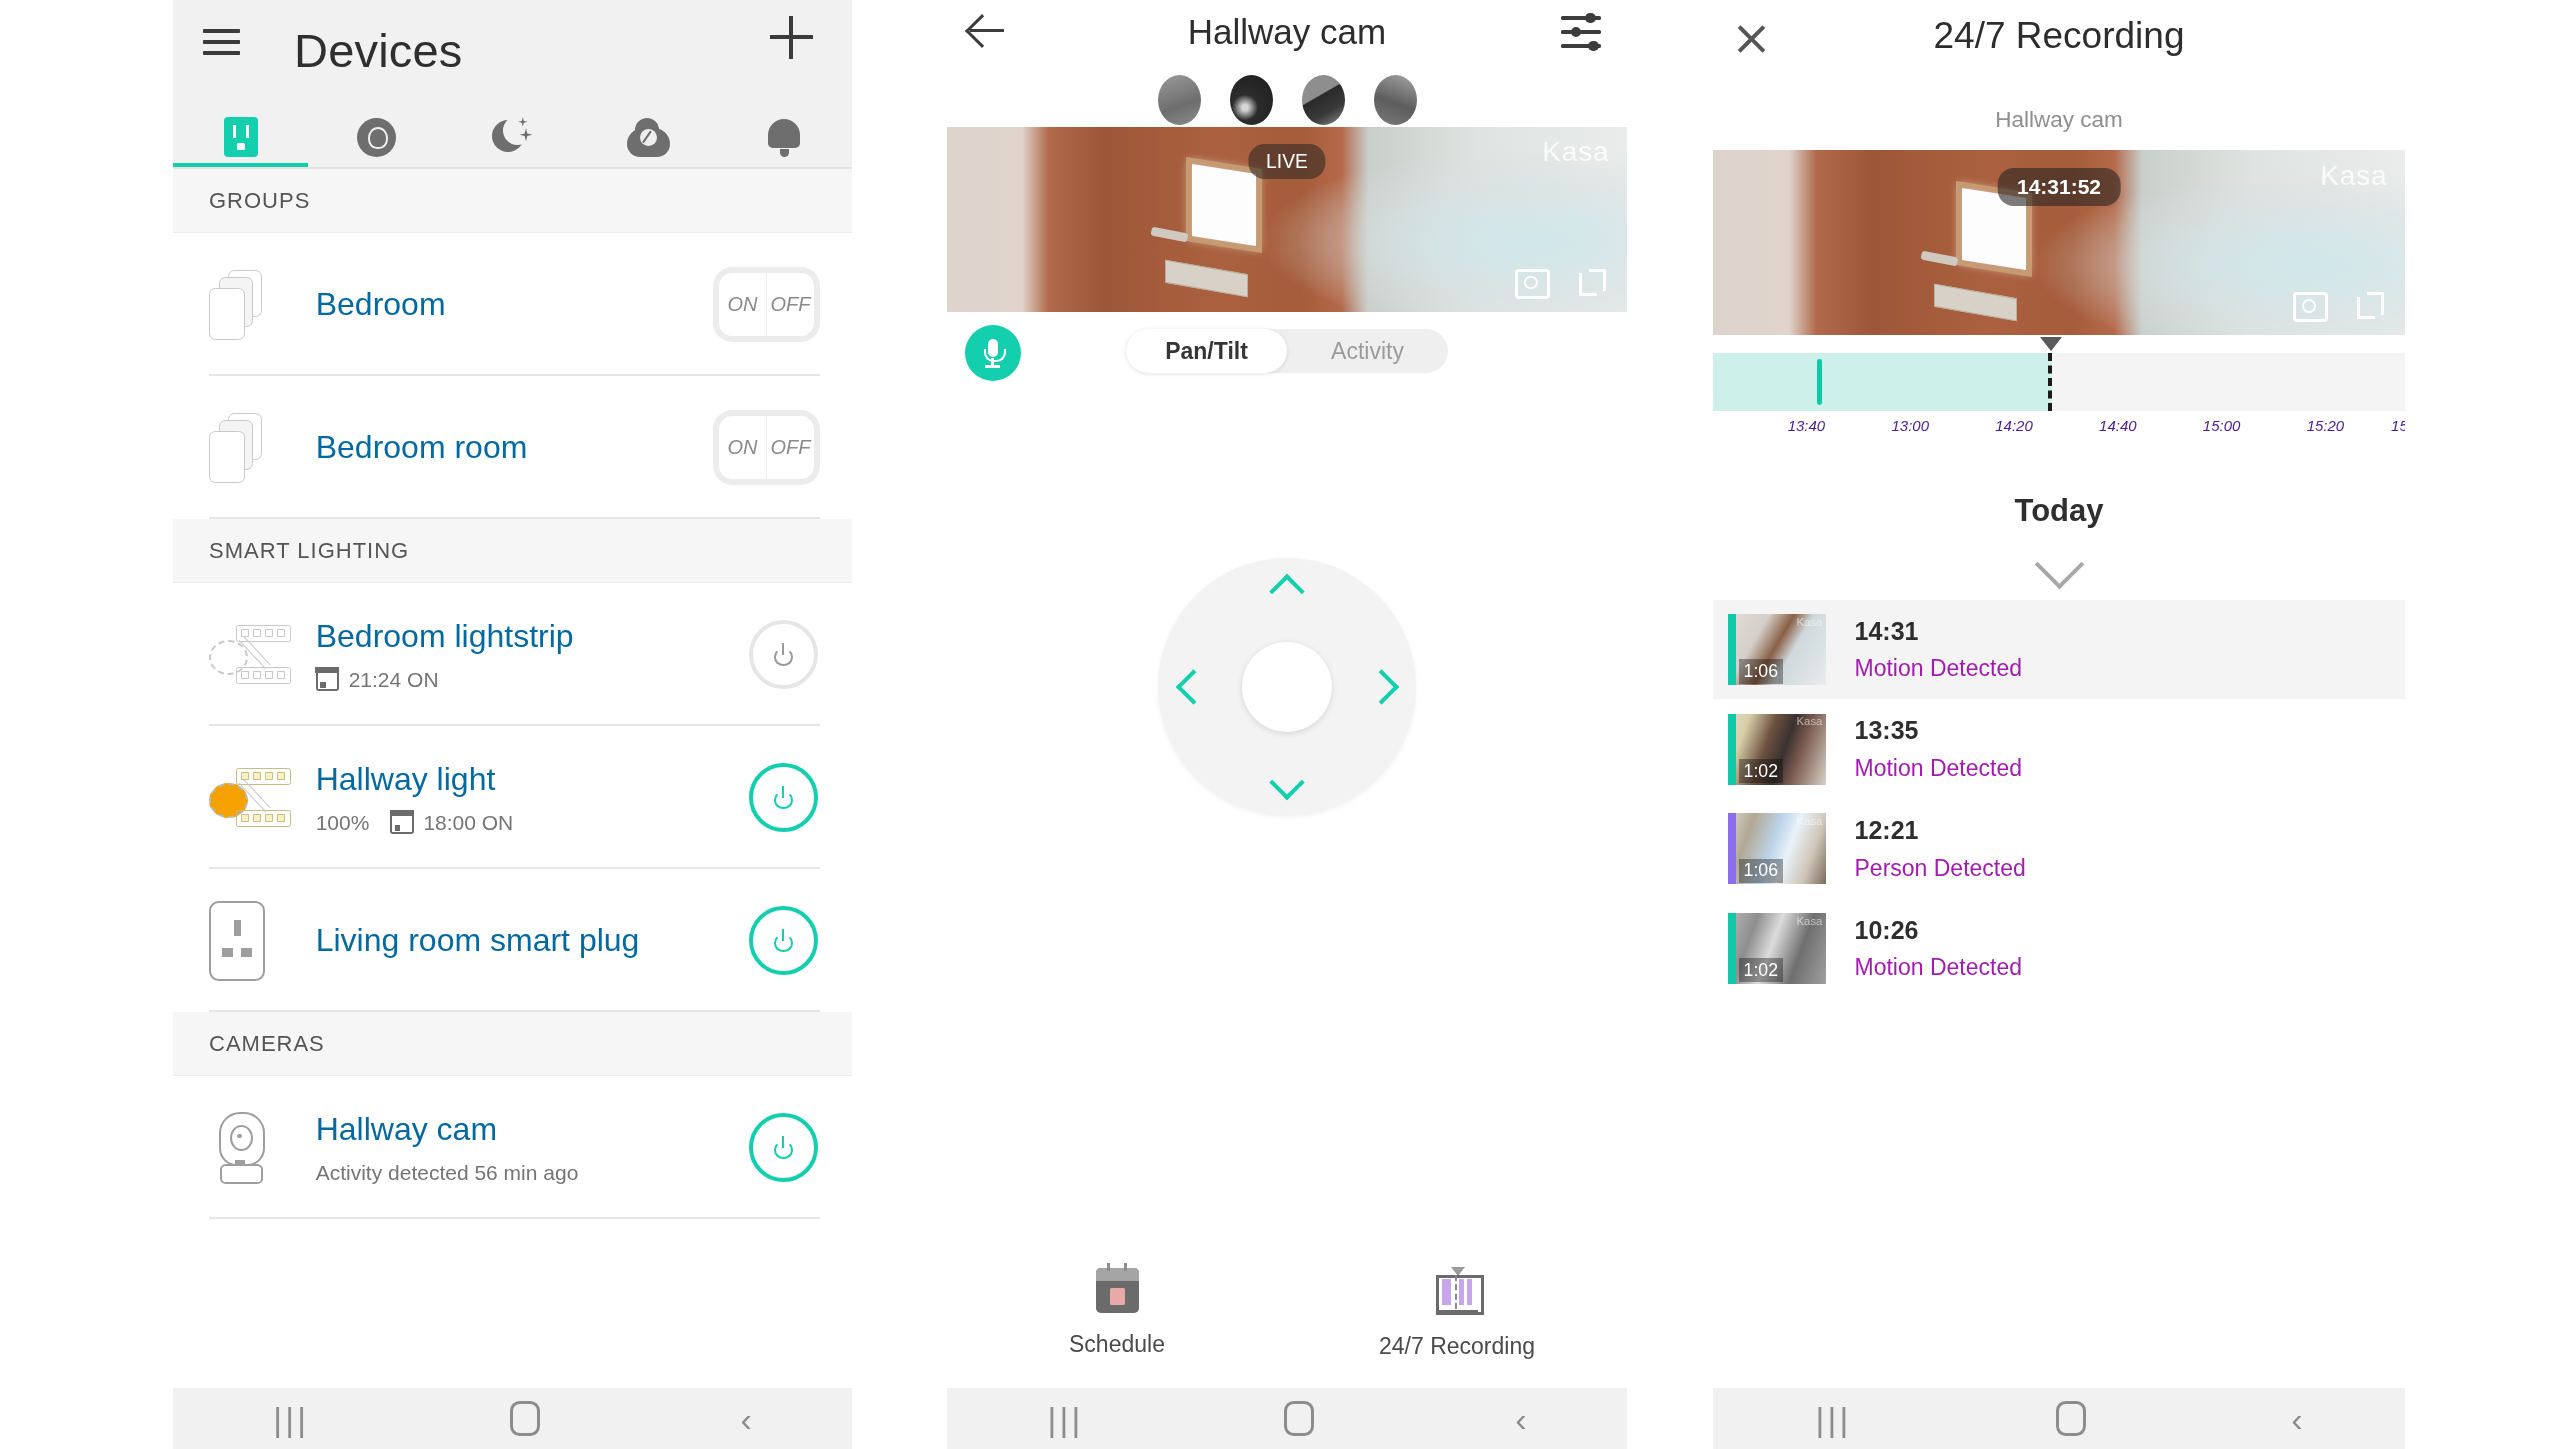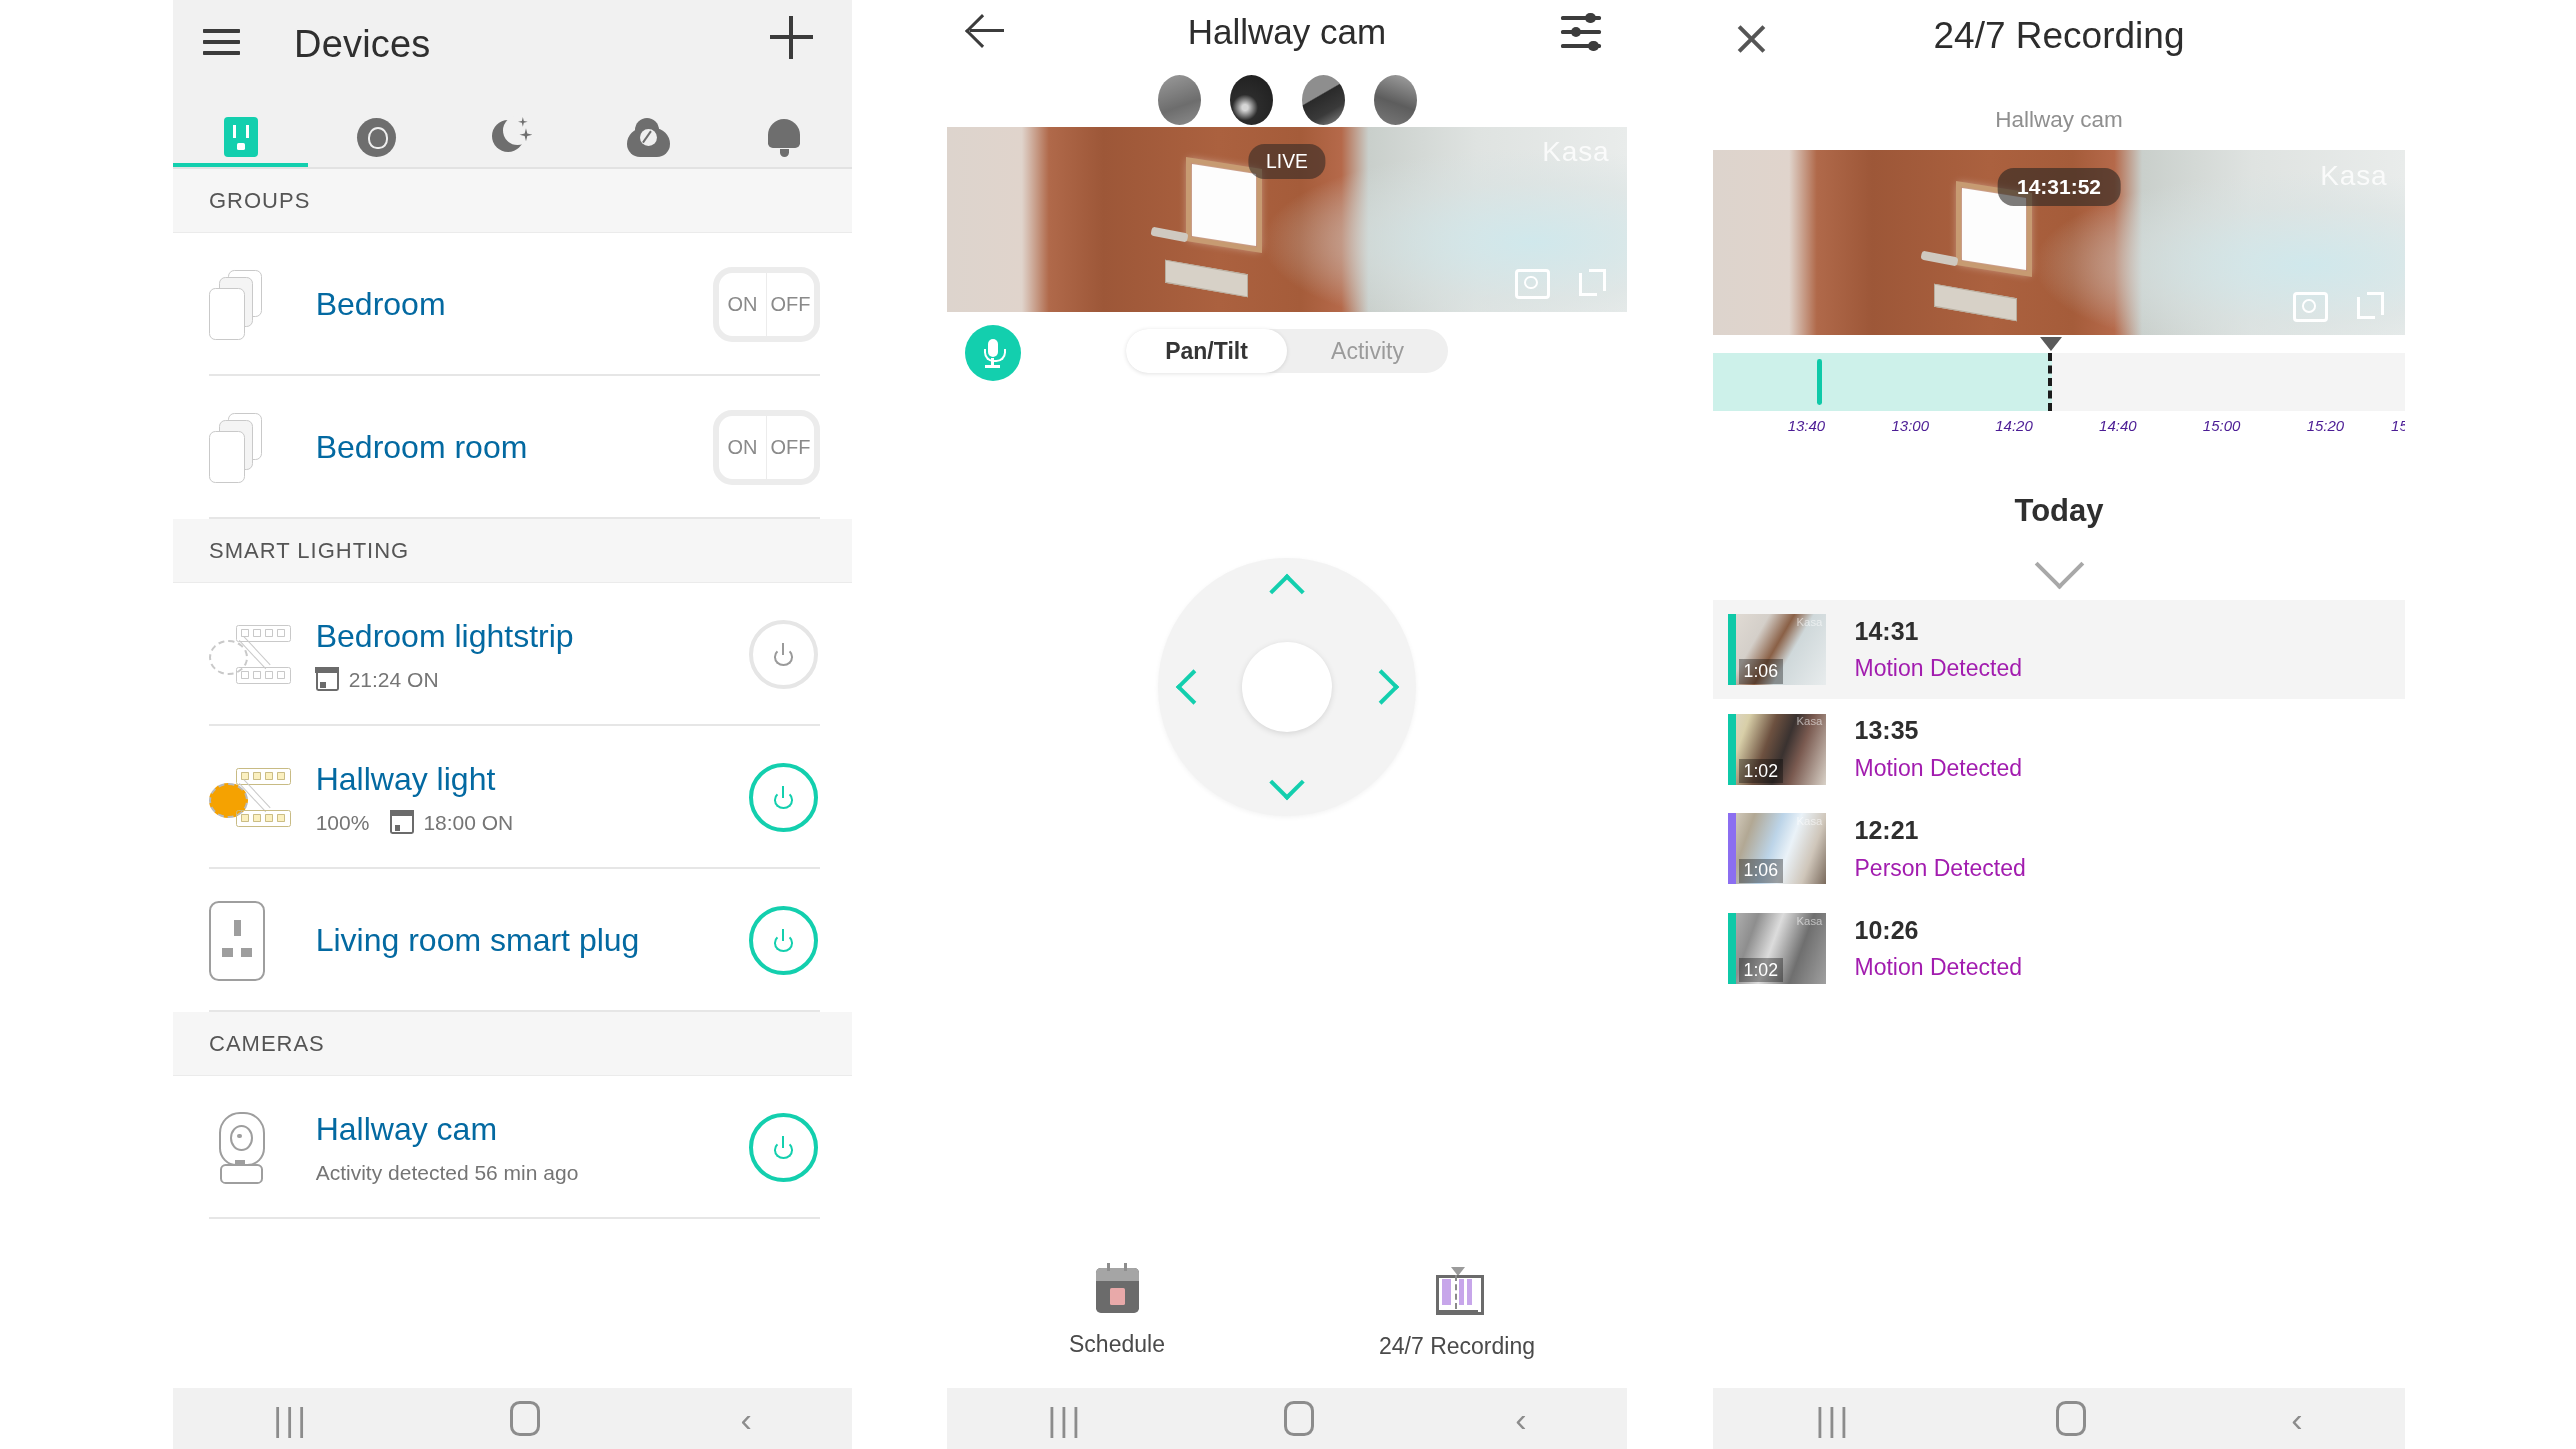--- a/index.html
+++ b/index.html
@@ -13,21 +13,21 @@
   
   .panel{position:absolute;top:0;height:1449px;background:#ffffff;overflow:hidden;}
   #panel-devices{left:173px;width:679px;}
   #panel-camera{left:947px;width:680px;}
   #panel-recording{left:1713px;width:692px;}
 
   
   .dev-appbar{height:105px;background:#f1f1f1;position:relative;}
   .hamburger{position:absolute;left:30px;top:29px;width:37px;height:29px;cursor:pointer;}
   .hamburger span{display:block;height:4px;background:#3b3b3b;border-radius:0.8px;margin-bottom:7.2px;}
-  .dev-title{position:absolute;left:121px;top:23px;font-size:38px;color:#2f2f2f;letter-spacing:0.2px;}
+  .dev-title{position:absolute;left:121px;top:23px;font-size:47px;color:#2f2f2f;letter-spacing:0.2px;}
   .plus-btn{position:absolute;right:39px;top:16px;width:43px;height:43px;cursor:pointer;}
   .plus-btn:before,.plus-btn:after{content:"";position:absolute;background:#3b3b3b;}
   .plus-btn:before{left:0;top:19.3px;width:43px;height:4px;}
   .plus-btn:after{top:0;left:19.3px;width:4px;height:43px;}
 
   .dev-tabs{height:64px;background:#f1f1f1;display:flex;align-items:center;position:relative;}
   .dev-tab{flex:1;display:flex;justify-content:center;align-items:center;height:64px;cursor:pointer;}
   .tab-underline{position:absolute;bottom:0;left:0;width:135px;height:5.6px;background:#13cfae;}
   .dev-tabs:after{content:"";position:absolute;bottom:0;left:0;right:0;height:1.6px;background:#e2e2e2;}
 
@@ -72,21 +72,21 @@
 
   
   .ic-group{position:relative;width:64px;height:69px;}
   .ic-group b{position:absolute;border:1.6px solid #c9c9c9;border-radius:6.4px;background:#fff;display:block;}
   .ic-group b:nth-child(1){left:19.3px;top:0;width:32px;height:45px;}
   .ic-group b:nth-child(2){left:9.7px;top:7.2px;width:32px;height:48px;background:#f4f4f4;}
   .ic-group b:nth-child(3){left:0;top:17.7px;width:34px;height:50px;background:#fff;}
 
   
   .onoff{width:95px;height:63px;border:6.4px solid #ececec;border-radius:19.3px;display:flex;margin-right:32px;background:#fff;cursor:pointer;}
-  .onoff span{flex:1;display:flex;align-items:center;justify-content:center;font-size:20px;color:#8a8a8a;}
+  .onoff span{flex:1;display:flex;align-items:center;justify-content:center;font-size:20px;color:#8a8a8a;font-style:italic;}
   .onoff span:first-child{border-right:1.6px solid #ececec;}
 
   
   .powerbtn{width:61px;height:61px;border-radius:50%;border:4.8px solid #e6e6e6;margin-right:34px;
             display:flex;align-items:center;justify-content:center;background:#fff;cursor:pointer;flex:0 0 auto;}
   .powerbtn.on{border-color:#13cfae;}
   .pwr{width:21px;height:22.5px;position:relative;}
   .pwr:before{content:"";position:absolute;left:0.8px;top:4.8px;width:19.3px;height:17.7px;border:2.4px solid #9a9a9a;border-radius:50%;
               border-top-color:transparent;box-sizing:border-box;}
   .pwr:after{content:"";position:absolute;left:8.9px;top:0;width:2.4px;height:11.3px;background:#9a9a9a;}

